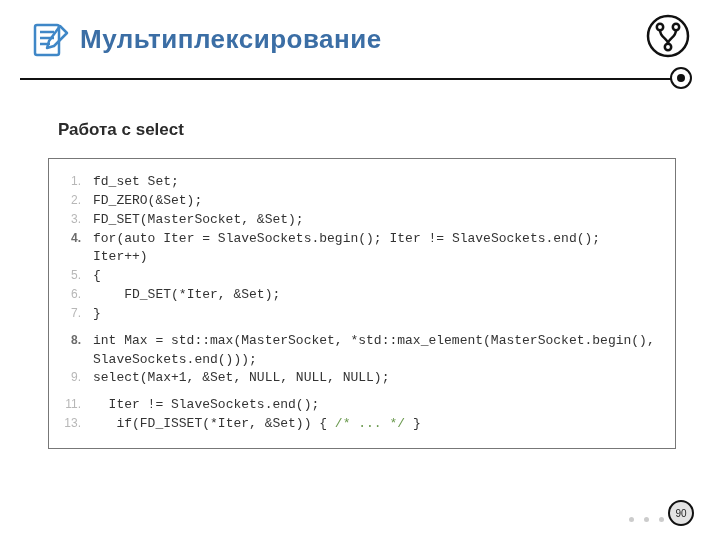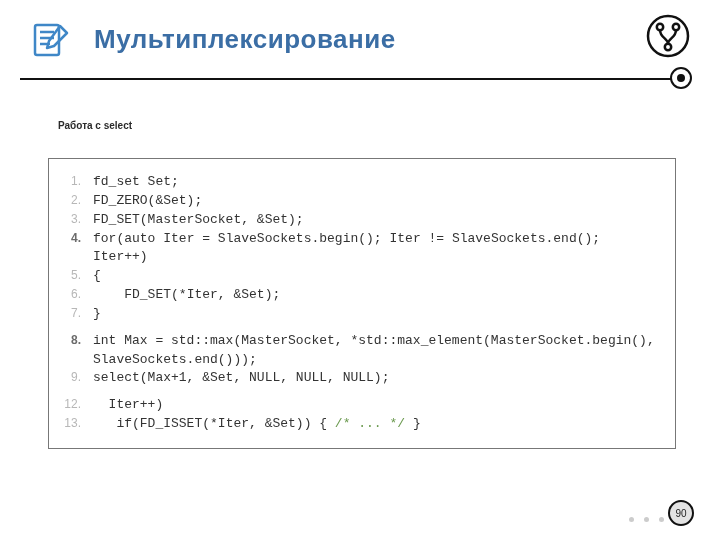--- a/index.html
+++ b/index.html
@@ -8,21 +8,21 @@
     height: 540px;
     background: #ffffff;
     font-family: "Helvetica Neue", Arial, sans-serif;
     position: relative;
     overflow: hidden;
   }
   .header {
     display: flex;
     align-items: center;
     padding: 18px 30px 0 30px;
-    gap: 22px;
+    gap: 8px;
   }
   .edit-icon svg { display: block; }
   .title {
     font-size: 26px;
     font-weight: 700;
     color: #3b6ea5;
     letter-spacing: 0.5px;
   }
   .top-icon {
     position: absolute;
@@ -53,21 +53,21 @@
     position: absolute;
     left: 5px; top: 5px;
     width: 8px; height: 8px;
     background: #111;
     border-radius: 50%;
   }
   .subtitle {
     position: absolute;
     left: 58px;
     top: 120px;
-    font-size: 10px;
+    font-size: 17px;
     font-weight: 700;
     color: #2b2b2b;
   }
   .code-box {
     position: absolute;
     left: 48px;
     top: 158px;
     width: 628px;
     border: 1px solid #777;
     padding: 14px 14px 14px 14px;
@@ -189,22 +189,22 @@
   <div class="code-line">
       <span class="ln dark">8.</span>
       <span class="code-content"><span class="kw">int</span><span> Max = std::max(MasterSocket, *std::max_element(MasterSocket.begin(), SlaveSockets.end()));</span></span>
     </div>
   <div class="code-line">
       <span class="ln">9.</span>
       <span class="code-content">select(Max+1, &amp;Set, NULL, NULL, NULL);</span>
     </div>
   <div class="gap"></div>
   <div class="code-line">
-      <span class="ln">12.</span>
-      <span class="code-content">  Iter++)</span>
+      <span class="ln">11.</span>
+      <span class="code-content">  Iter != SlaveSockets.end();</span>
     </div>
   <div class="code-line">
       <span class="ln">13.</span>
       <span class="code-content"><span>   </span><span class="kw">if</span><span>(FD_ISSET(*Iter, &amp;Set)) { </span><span class="cmt">/* ... */</span><span> }</span></span>
     </div>
 </div>
 
 <div class="deco-dots">
   <span></span>
     <span></span>

